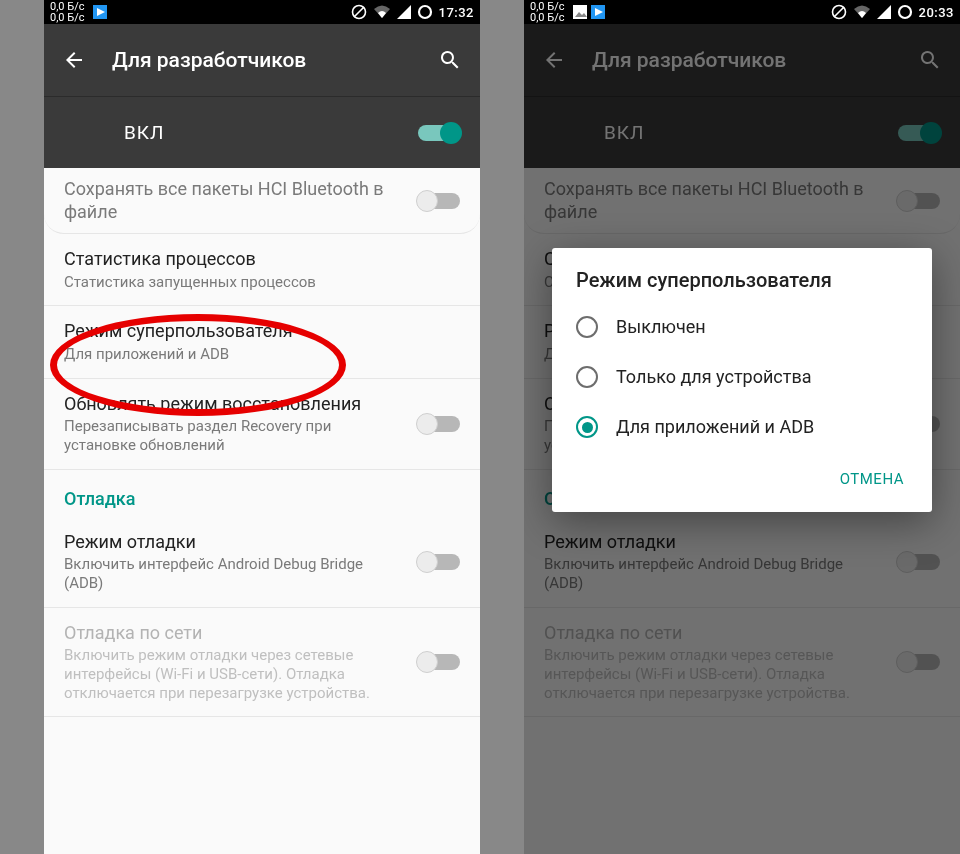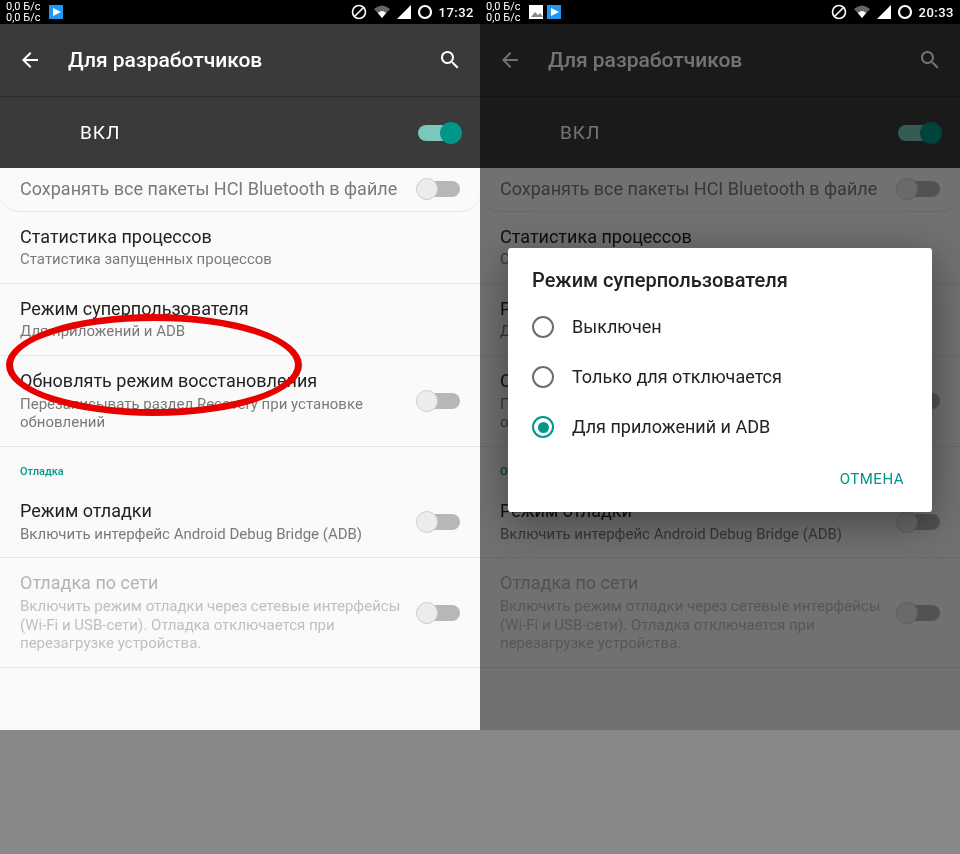--- a/index.html
+++ b/index.html
@@ -1,17 +1,17 @@
 <!DOCTYPE html>
 <html><head>
 <meta charset="utf-8">
 <style>
   * { margin: 0; padding: 0; box-sizing: border-box; font-family: Roboto, "Helvetica Neue", Arial, sans-serif; }
   body { width: 960px; height: 854px; display: flex; background: #888; }
-  .phone { width: 480px; height: 730px; position: relative; overflow: hidden; background: #fafafa; }
+  .phone { width: 480px; height: 854px; position: relative; overflow: hidden; background: #fafafa; margin-left: 44px; }
 
   
   .statusbar { height: 24px; background: #000; color: #fff; display: flex; align-items: center; font-size: 11px; padding: 0 6px; }
   .sb-left { line-height: 11px; }
   .sb-right { margin-left: auto; display: flex; align-items: center; gap: 6px; font-size: 13px; }
   .sb-time { font-weight: 500; letter-spacing: .5px; }
   .sb-icon svg { display: block; }
 
   
   .header { height: 72px; background: #3a3a3a; color: #fff; display: flex; align-items: center; padding: 0 16px; gap: 24px; }
@@ -33,21 +33,21 @@
   .toggle.off .thumb { left: -2px; background: #ececec; border:1px solid #cfcfcf; }
 
   
   .list { overflow-y: hidden; height: calc(854px - 24px - 72px - 72px); }
   .item { padding: 14px 20px; border-bottom: 1px solid #e6e6e6; display: flex; align-items: center; gap: 14px; }
   .item .txt { flex: 1; }
   .item .primary { font-size: 18px; color: #222; line-height: 1.25; }
   .item .secondary { font-size: 15px; color: #7a7a7a; line-height: 1.25; margin-top: 2px; }
   .item.disabled .primary { color: #b3b3b3; }
   .item.disabled .secondary { color: #bfbfbf; }
-  .section-header { padding: 18px 20px 8px; font-size: 11px; font-weight: 500; color: #009688; }
+  .section-header { padding: 18px 20px 8px; font-size: 18px; font-weight: 500; color: #009688; }
   .item.first { padding-top: 6px; border-radius: 20px; }
   .item.tight { padding-top: 10px; padding-bottom: 10px; }
 
   
   .ellipse { position: absolute; border: 7px solid #e60000; border-radius: 50%; pointer-events: none; }
 
   
   .dim { position: absolute; inset: 0; background: rgba(0,0,0,.55); }
 
   
@@ -312,21 +312,21 @@
   <div class="dim" style="top:24px"></div>
 
   <div class="dialog">
     <div class="dtitle">Режим суперпользователя</div>
     <div class="dopt">
       <div class="radio"></div>
       <div class="olabel">Выключен</div>
     </div>
     <div class="dopt">
       <div class="radio"></div>
-      <div class="olabel">Только для отключается</div>
+      <div class="olabel">Только для устройства</div>
     </div>
     <div class="dopt">
       <div class="radio sel"></div>
       <div class="olabel">Для приложений и ADB</div>
     </div>
     <div class="dactions">
       <div class="dbtn">ОТМЕНА</div>
     </div>
   </div>
 

